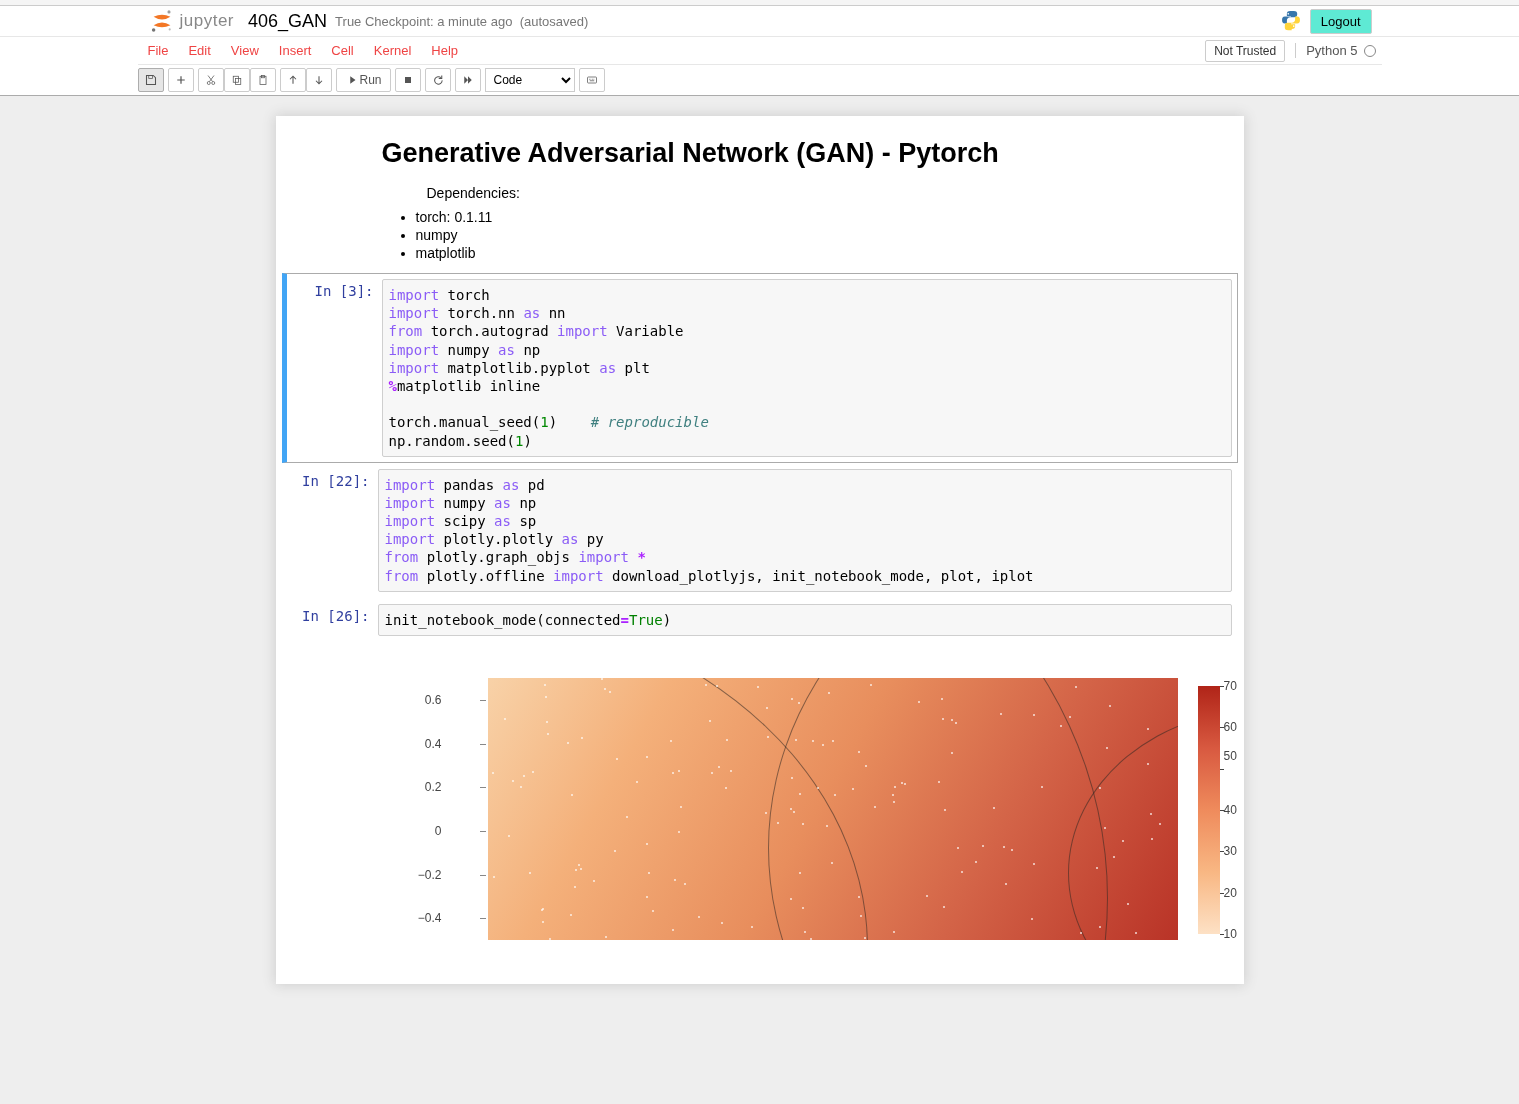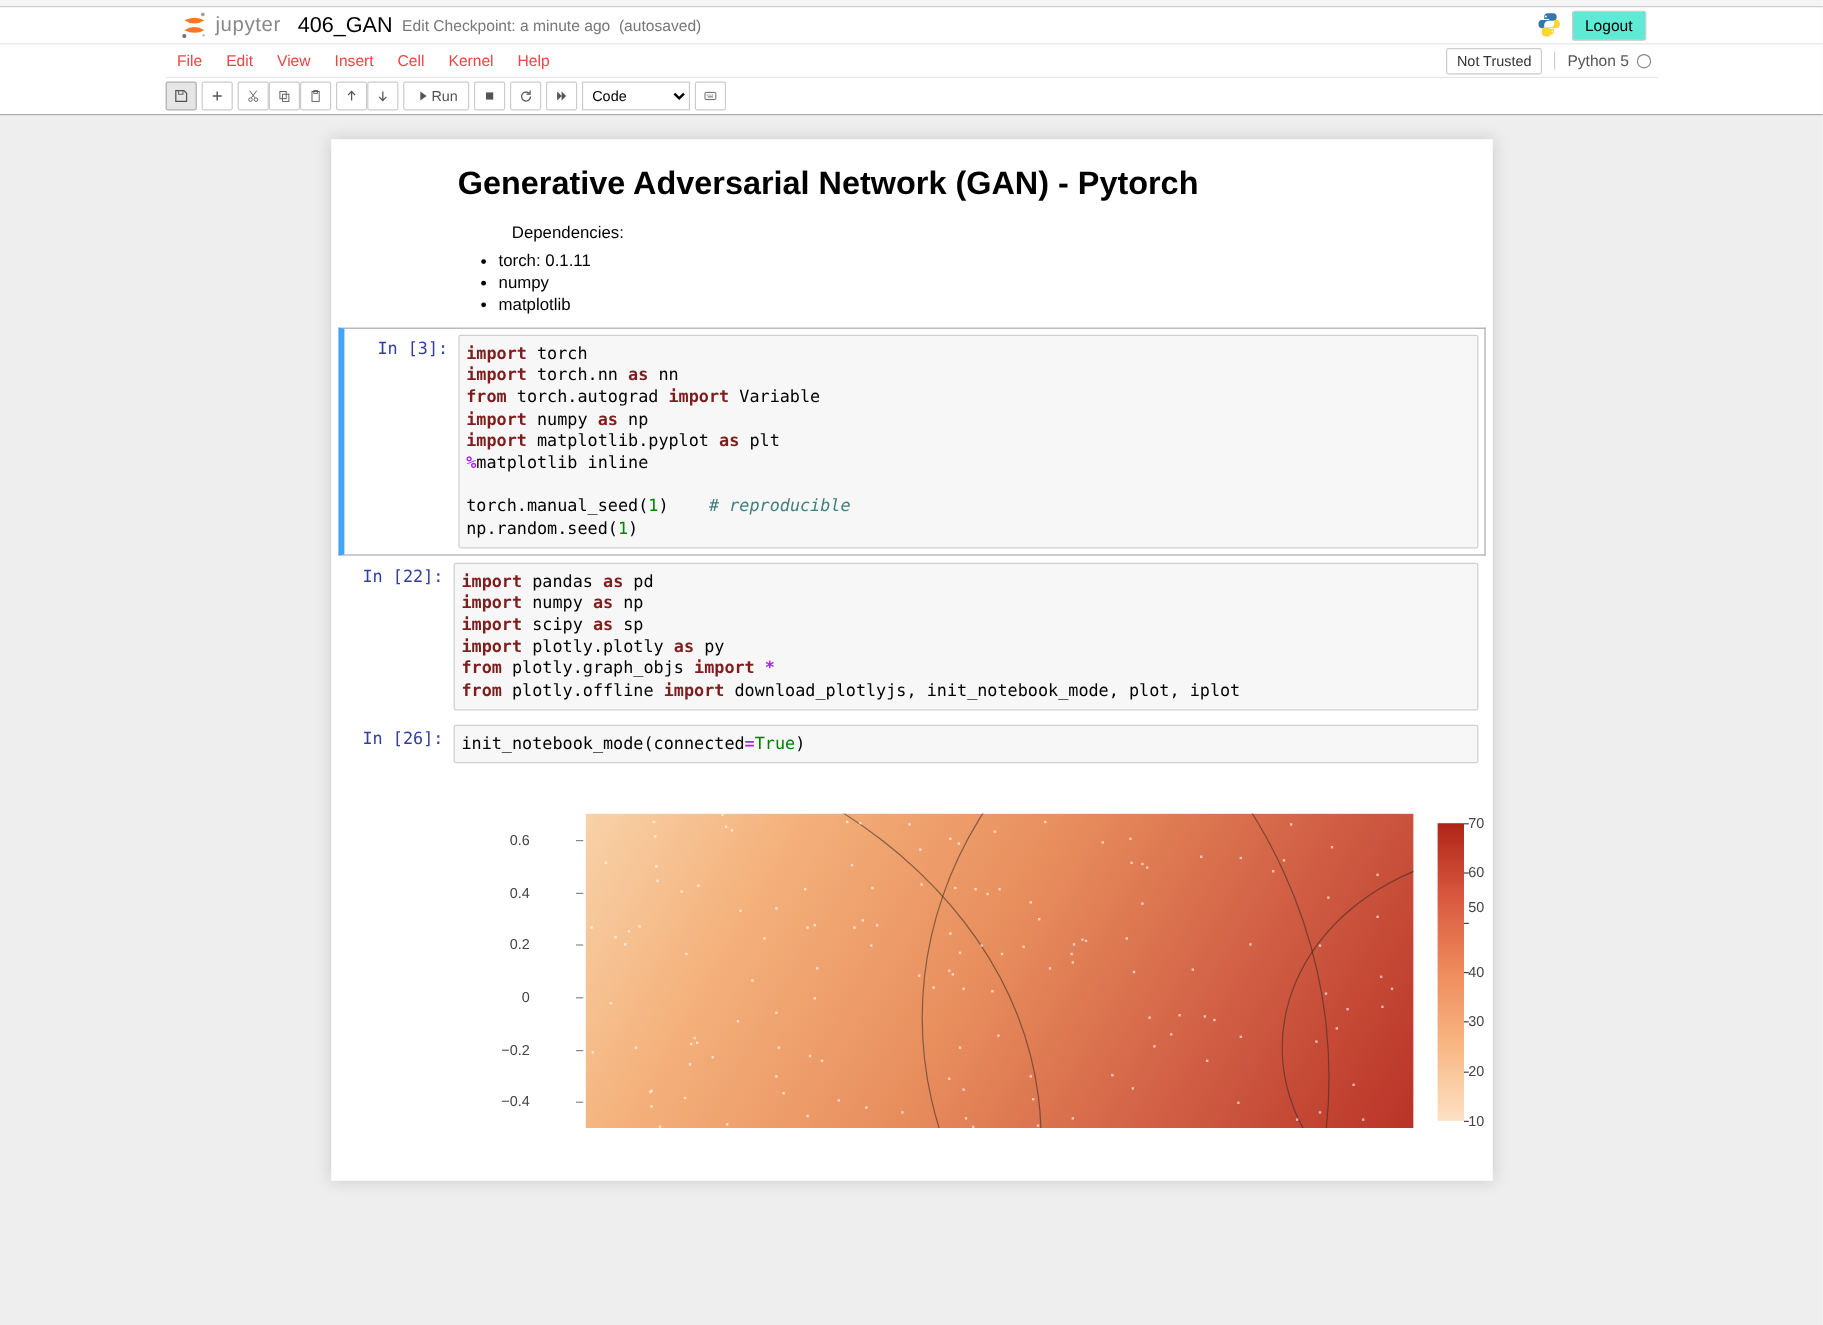--- a/index.html
+++ b/index.html
@@ -45,21 +45,21 @@
 .notebook { max-width: 968px; margin: 0 auto; background: #fff; box-shadow: 0 0 12px 1px rgba(87,87,87,0.2); padding: 6px 6px 20px 6px; }
 
 .cell { display: flex; padding: 5px; border: 1px solid transparent; }
 .cell.selected { border: 1px solid #ababab; border-left: 5px solid #42A5F5; background: #fff; }
 .prompt { width: 90px; flex: 0 0 90px; text-align: right; font-family: monospace; font-size: 14px; color: #303F9F; padding: 4px 8px 4px 0; }
 .inner { flex: 1; }
 .input_area { border: 1px solid #cfcfcf; background: #f7f7f7; border-radius: 2px; }
 .code { font-family: monospace; font-size: 14px; line-height: 1.3; padding: 6px 6px; white-space: pre; overflow-x: auto; color: #000; }
 
 
-.kw { color: #7f1d1d; font-weight: bold; }
+.kw { color: #8b5cf6; font-weight: normal; }
 .op { color: #AA22FF; font-weight: bold; }
 .num { color: #008800; }
 .cm { color: #408080; font-style: italic; }
 .bi { color: #008000; }
 
 
 .text_cell .rendered { padding: 10px 4px 4px 4px; }
 .rendered h1 { font-size: 27px; font-weight: bold; margin-bottom: 16px; }
 .rendered p { font-size: 14px; margin: 8px 0; padding-left: 45px; }
 .rendered ul { padding-left: 34px; font-size: 14px; }
@@ -97,21 +97,21 @@
     <svg viewBox="0 0 40 40">
       <path d="M8 14 Q20 22 32 14 Q20 8 8 14 Z" fill="#F37726"></path>
       <path d="M8 26 Q20 18 32 26 Q20 32 8 26 Z" fill="#F37726"></path>
       <circle cx="30" cy="7" r="2.2" fill="#9E9E9E"></circle>
       <circle cx="8" cy="33" r="2.5" fill="#757575"></circle>
       <circle cx="31" cy="32" r="1.5" fill="#BDBDBD"></circle>
     </svg>
     <span class="jupyter-text">jupyter</span>
   </div>
   <span class="notebook-name">406_GAN</span>
-  <span class="checkpoint"><span>Edit Checkpoint: a minute ago</span> &nbsp;<span>(autosaved)</span></span>
+  <span class="checkpoint"><span>True Checkpoint: a minute ago</span> &nbsp;<span>(autosaved)</span></span>
   <div class="header-right">
     <span class="python-icon">
       <svg viewBox="0 0 32 32">
             <path d="M15 3c-4 0-5 2-5 4v3h6v1H7c-3 0-4 2-4 5s1 5 4 5h3v-4c0-3 2-5 5-5h6c2 0 4-1 4-4V7c0-2-1-4-5-4h-5z" fill="#3776AB"></path>
             <circle cx="12" cy="7" r="1.2" fill="#fff"></circle>
             <path d="M17 29c4 0 5-2 5-4v-3h-6v-1h9c3 0 4-2 4-5s-1-5-4-5h-3v4c0 3-2 5-5 5h-6c-2 0-4 1-4 4v3c0 2 1 4 5 4h5z" fill="#FFD43B"></path>
             <circle cx="20" cy="25" r="1.2" fill="#fff"></circle>
           </svg>
     </span>
     <button class="logout-btn">Logout</button>

